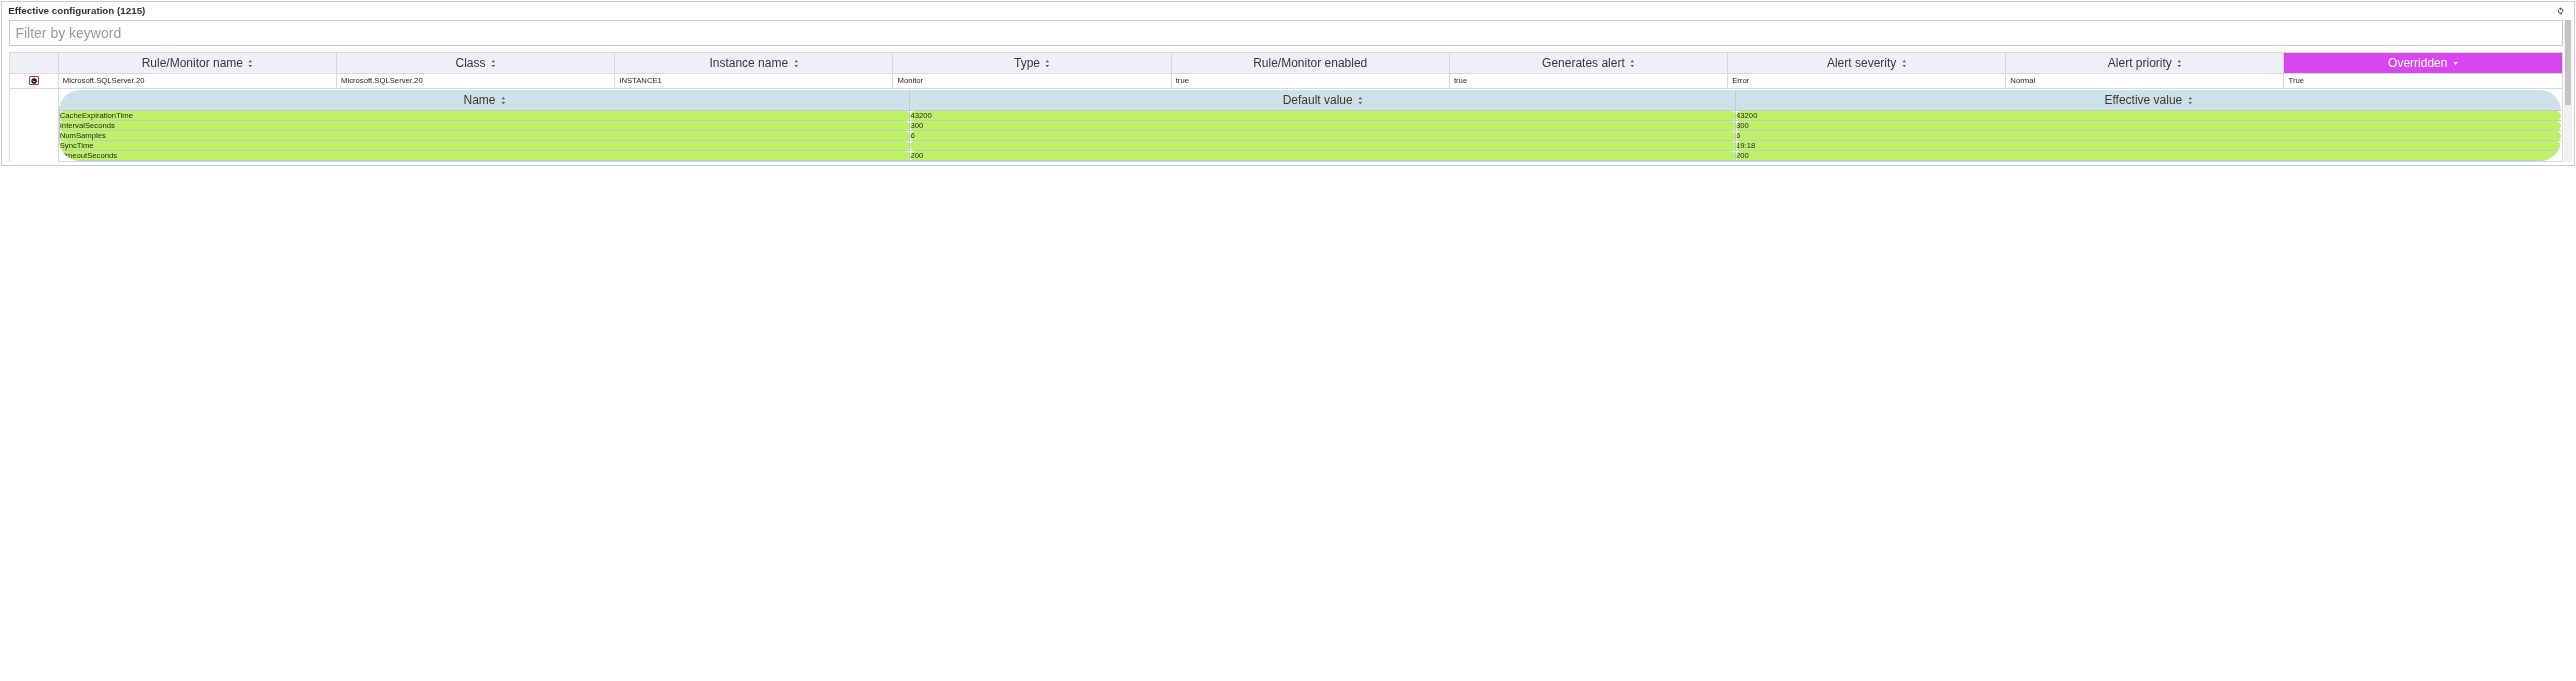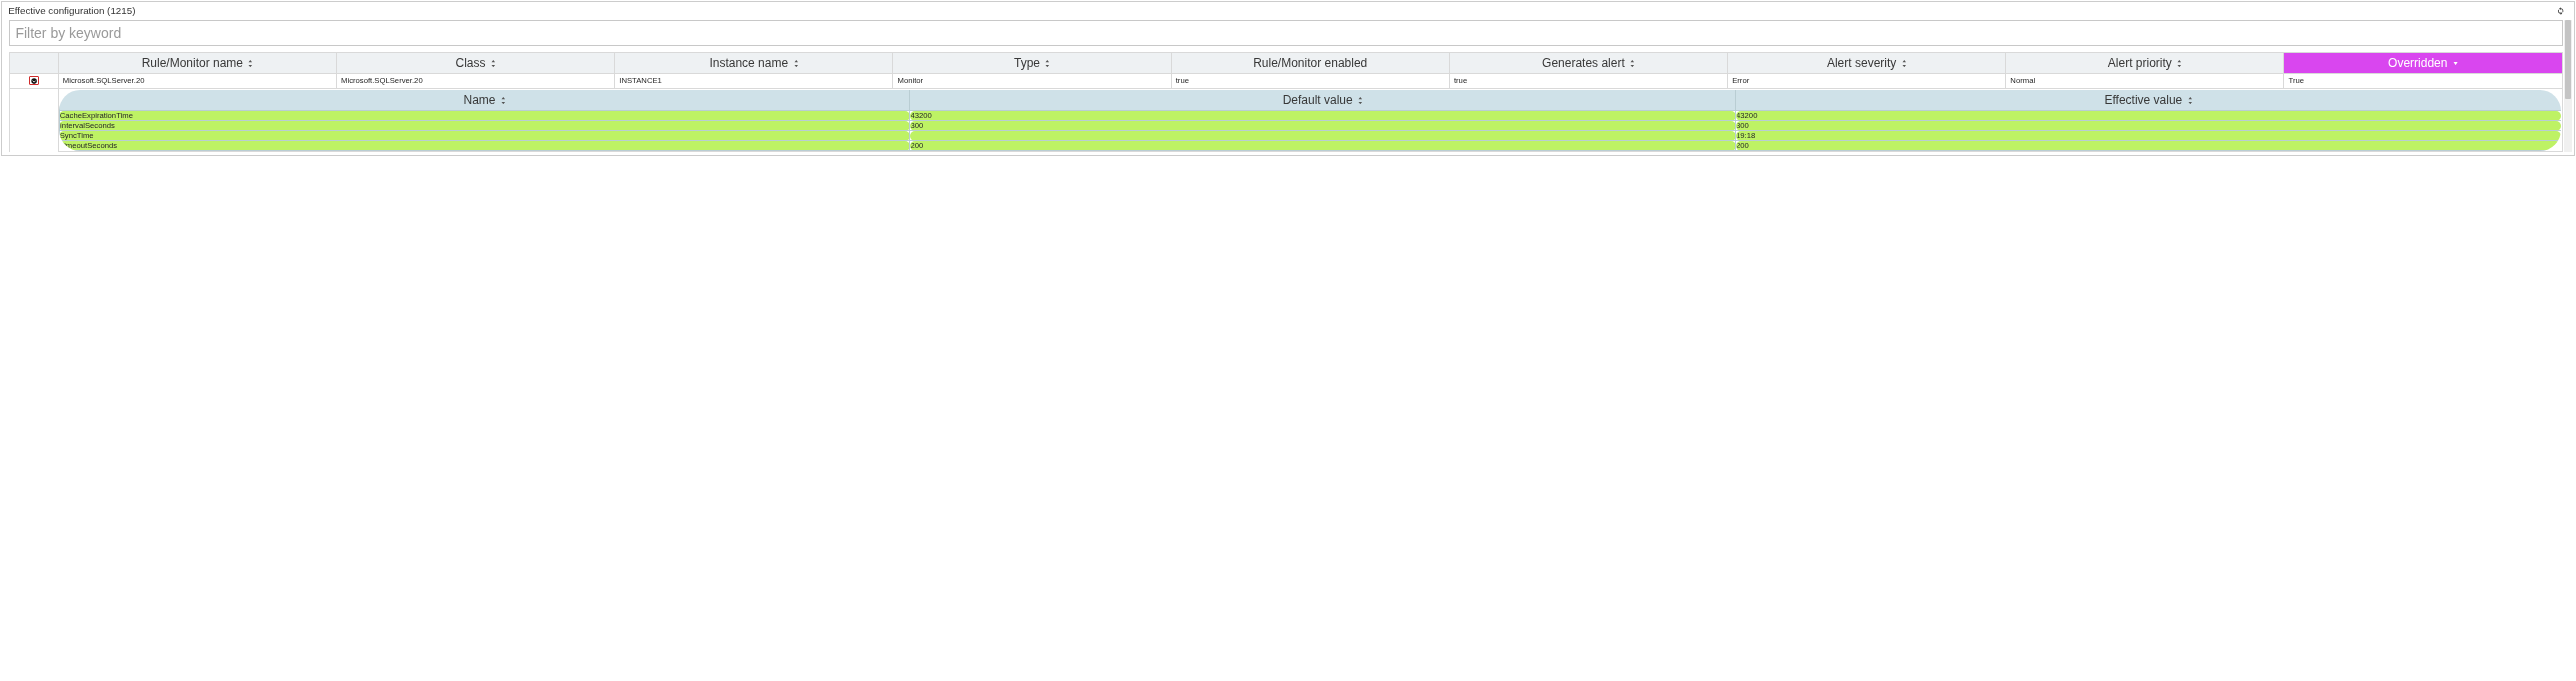--- a/index.html
+++ b/index.html
@@ -1,19 +1,19 @@
 <!DOCTYPE html>
 <html><head>
 <meta charset="utf-8">
 <style>
   * { box-sizing: border-box; }
   html, body { margin: 0; padding: 0; font-family: "Segoe UI", Arial, sans-serif; font-size: 7.7px; color: #252525; background: #fff; }
   .panel { border: 0.5px solid #ccc; margin: 1px; position: relative; }
   .panel-header { display: flex; align-items: center; justify-content: space-between; padding: 3.1px 6.2px 4.1px 6.2px; }
-  .panel-title { font-size: 9.8px; font-weight: 400; color: #333; }
+  .panel-title { font-size: 9.8px; font-weight: 700; color: #333; }
   .refresh { cursor: pointer; padding: 1px 2.1px; }
   .refresh svg { width: 9.3px; height: 9.3px; display: block; }
   .body-wrap { position: relative; padding: 0 11.3px 3.1px 7.2px; }
   .filter-box { width: 100%; border: 0.5px solid #c8c8c8; padding: 3.6px 5.2px; font-size: 14px; color: #333; outline: none; }
   .filter-box::placeholder { color: #9a9a9a; }
   .main-table { width: 100%; border-collapse: collapse; margin-top: 6.2px; table-layout: fixed; }
   .main-table th, .main-table td { border: 0.5px solid #d9d9d9; padding: 2.6px 4.1px; text-align: left; font-weight: normal; white-space: nowrap; overflow: hidden; text-overflow: clip; }
   .main-table thead th { background: #eef1f3; color: #383838; text-align: center; font-size: 12px; }
   .main-table thead th.active { background: #d946ef; color: #fff; }
   .col-expander { width: 14.4px; padding: 0 !important; text-align: center !important; }
@@ -175,20 +175,25 @@
                     <td>CacheExpirationTime</td>
                     <td>43200</td>
                     <td>43200</td>
                   </tr>
                   <tr>
                     <td>IntervalSeconds</td>
                     <td>300</td>
                     <td>300</td>
                   </tr>
                   <tr>
+                    <td>NumSamples</td>
+                    <td>6</td>
+                    <td>6</td>
+                  </tr>
+                  <tr>
                     <td>SyncTime</td>
                     <td></td>
                     <td>19:18</td>
                   </tr>
                   <tr>
                     <td>TimeoutSeconds</td>
                     <td>200</td>
                     <td>200</td>
                   </tr>
                 </tbody>

